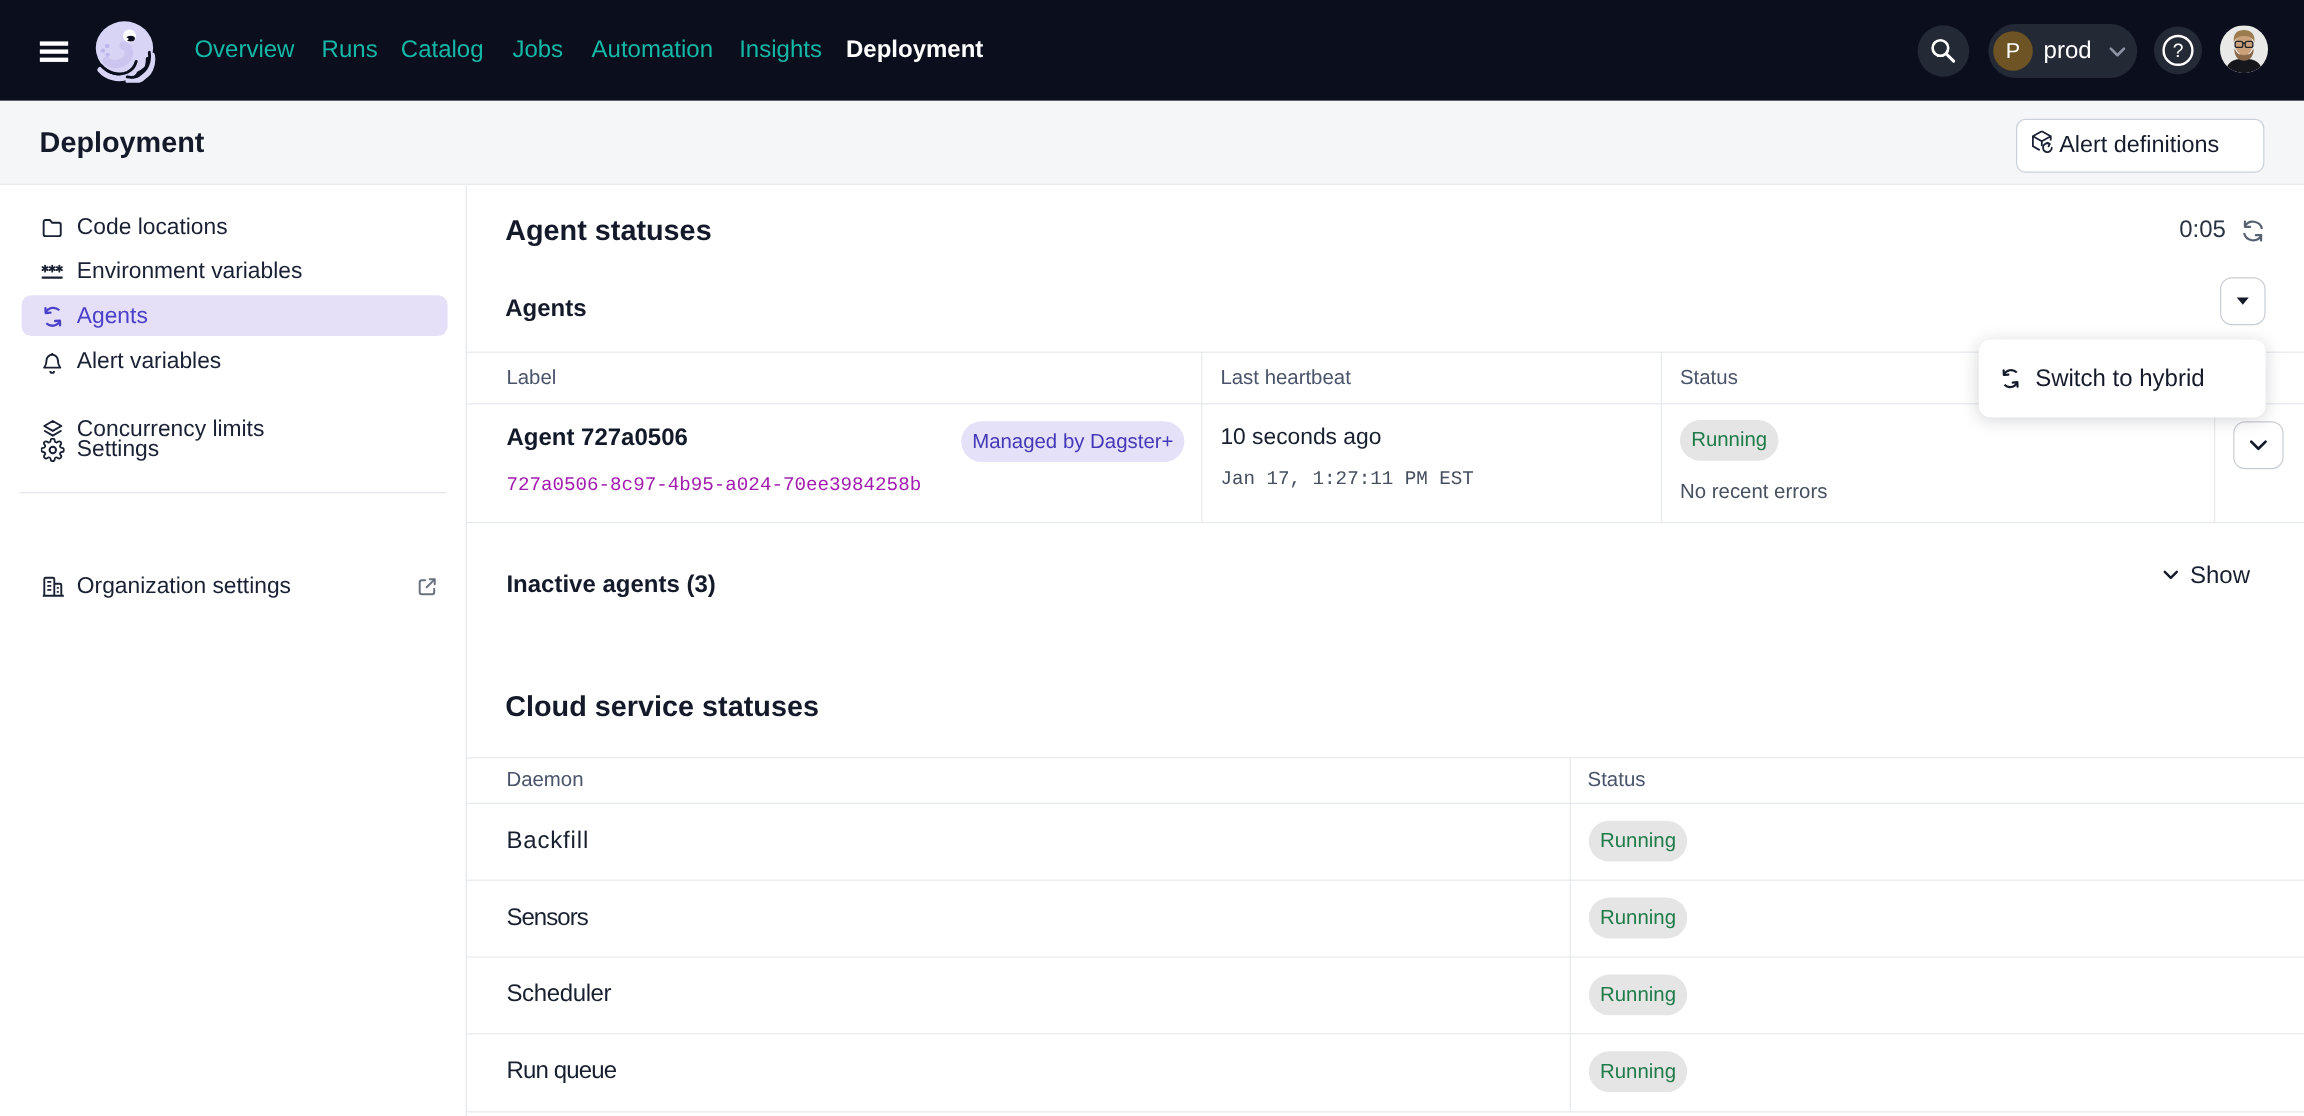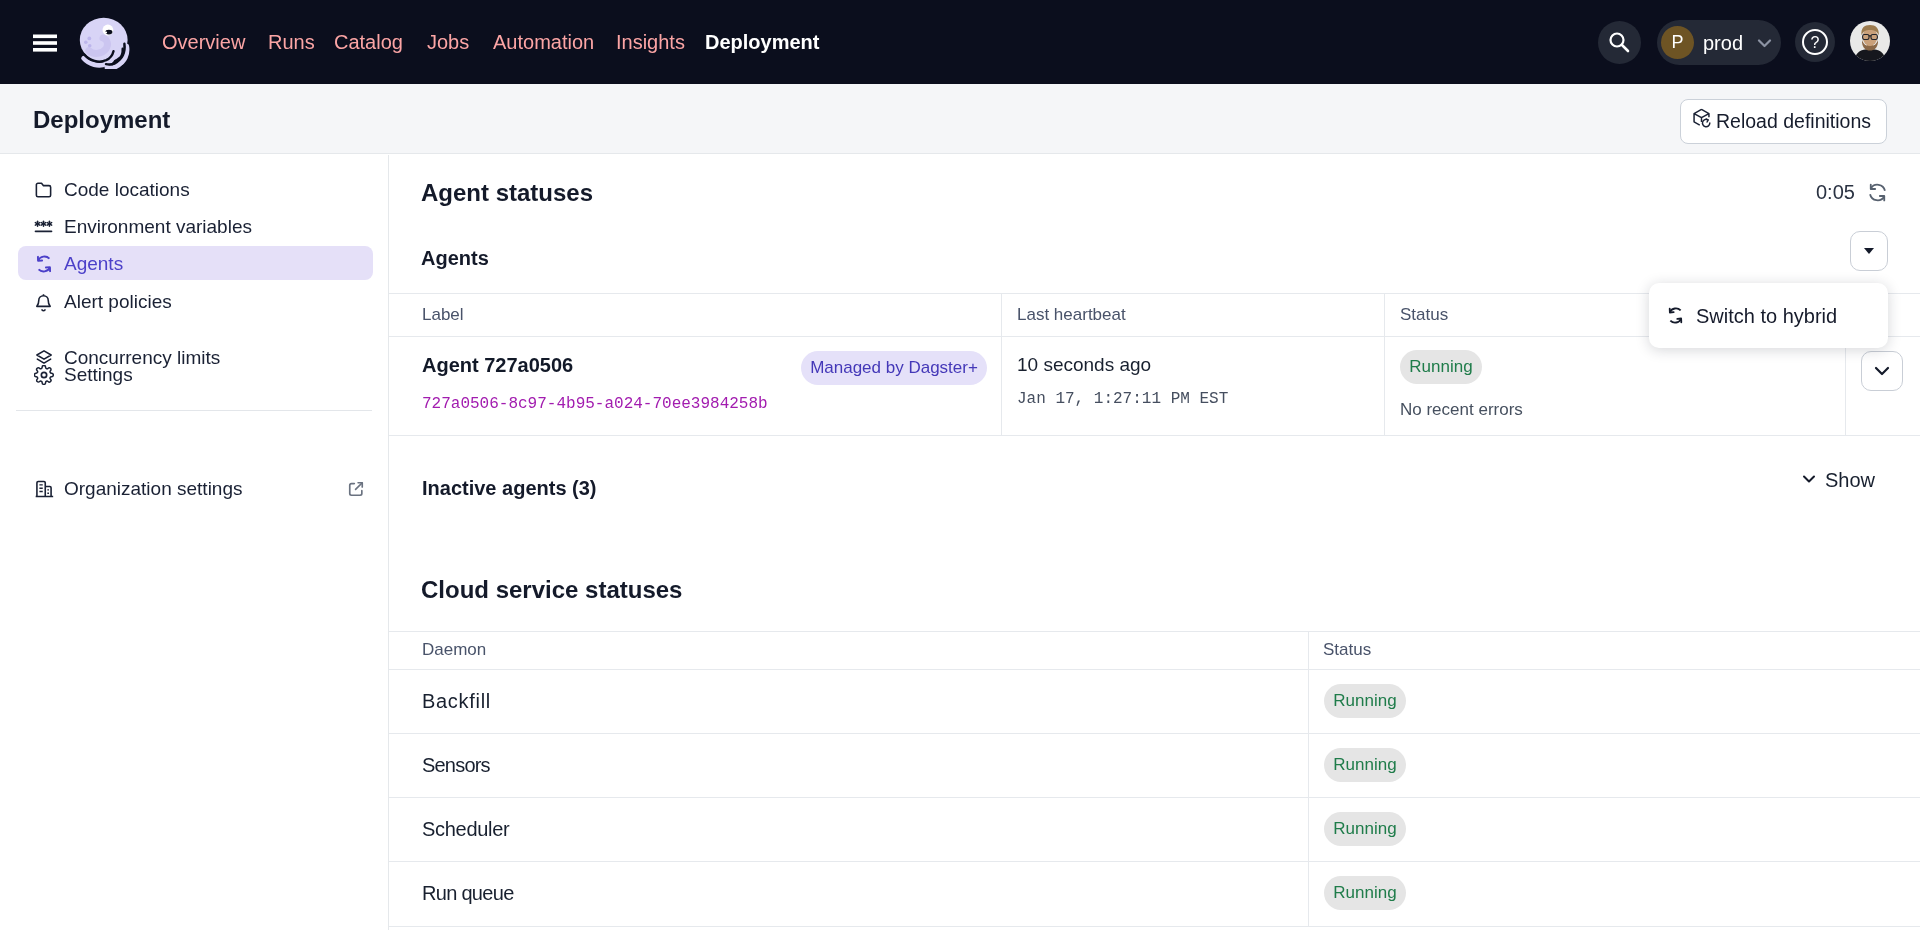--- a/index.html
+++ b/index.html
@@ -3,21 +3,21 @@
 <meta charset="utf-8">
 <style>
   * { margin:0; padding:0; box-sizing:border-box; }
   html,body { width:1920px; height:930px; overflow:hidden; background:#fff;
     font-family:"Liberation Sans", sans-serif; }
   #app { position:relative; width:1920px; height:930px; }
   .abs { position:absolute; }
   .vc { transform:translateY(-50%); white-space:nowrap; }
   
   #topbar { position:absolute; left:0; top:0; width:1920px; height:84px; background:#0B0E1D; }
-  .navlink { position:absolute; top:42px; transform:translateY(-50%); font-size:20px; color:#fca5a5; white-space:nowrap; }
+  .navlink { position:absolute; top:42px; transform:translateY(-50%); font-size:20px; color:#14b8a6; white-space:nowrap; }
   .navlink.active { color:#FFFFFF; font-weight:700; }
   .circbtn { position:absolute; border-radius:50%; background:#242936; }
   
   #pagehead { position:absolute; left:0; top:84px; width:1920px; height:70px; background:#F5F6F8; border-bottom:1px solid #E5E8EB; }
   
   #sidebar { position:absolute; left:0; top:155px; width:389px; height:775px; background:#fff; border-right:1px solid #E5E8EB; }
   .sideitem { position:absolute; left:0; width:389px; height:37px; }
   .sideitem .txt { position:absolute; left:64px; top:50%; transform:translateY(-50%); font-size:19px; color:#1A2134; white-space:nowrap; }
   .sideitem svg { position:absolute; left:34px; top:50%; transform:translateY(-50%); }
   
@@ -103,21 +103,21 @@
   </div>
 
   <div id="pagehead">
     <span class="abs vc" style="left:33px;top:36px;font-size:24px;font-weight:700;color:#141A2A;">Deployment</span>
     <div class="abs" style="left:1680px;top:15px;width:207px;height:45px;border:1px solid #CBD1D9;border-radius:8px;background:#fff;"></div>
     <svg class="abs" style="left:1691px;top:23px;" width="21" height="22" viewBox="0 0 24 24">
       <path d="M12,2.2 L20.5,6.9 L20.5,11 M12,2.2 L3.5,6.9 L3.5,16.4 L10,20.1 M12,2.2 M3.5,6.9 L12,11.6 L20.5,6.9 M12,11.6 L12,16.5" stroke="#1A2134" stroke-width="1.7" fill="none" stroke-linejoin="round"></path>
       <path d="M21.5,17.8 a4.2,4.2 0 1 1 -2.2,-3.7" stroke="#1A2134" stroke-width="1.7" fill="none" stroke-linecap="round"></path>
       <path d="M17.2,13.1 L19.6,14.3 L18.4,16.6" stroke="#1A2134" stroke-width="1.7" fill="none" stroke-linecap="round" stroke-linejoin="round"></path>
     </svg>
-    <span class="abs vc" style="left:1716px;top:37px;font-size:19.5px;color:#161C2C;">Reload definitions</span>
+    <span class="abs vc" style="left:1716px;top:37px;font-size:19.5px;color:#161C2C;">Alert definitions</span>
   </div>
 
   <div id="sidebar"></div>
   <div class="abs" style="left:18px;top:246px;width:355px;height:34px;border-radius:8px;background:#E5E0F8;"></div>
   <div class="sideitem" style="top:171px;">
     <svg width="19" height="19" viewBox="0 0 24 24">
         <path d="M3,5.5 a2,2 0 0 1 2,-2 h4.5 l2.5,3 H19 a2,2 0 0 1 2,2 v10 a2,2 0 0 1 -2,2 H5 a2,2 0 0 1 -2,-2 Z" stroke="#1A2134" stroke-width="2" fill="none" stroke-linejoin="round"></path>
       </svg>
     <span class="txt">Code locations</span>
   </div>
@@ -152,21 +152,21 @@
       <path d="M19.3,20.6 L19.1,15.8 L14.3,16.2" stroke="#4C40C9" stroke-width="2.3" fill="none" stroke-linecap="round" stroke-linejoin="round"></path>
     </svg>
     <span class="txt" style="color:#4C40C9;">Agents</span>
   </div>
   <div class="sideitem" style="top:283px;">
     <svg width="19" height="20" viewBox="0 0 24 24">
         <path d="M18,10 a6,6 0 0 0 -12,0 c0,5 -2,6.5 -2.5,7.5 h17 c-0.5,-1 -2.5,-2.5 -2.5,-7.5" stroke="#1A2134" stroke-width="2" fill="none" stroke-linejoin="round"></path>
         <path d="M10,21 a2,2 0 0 0 4,0" stroke="#1A2134" stroke-width="2" fill="none"></path>
         <line x1="12" y1="2.2" x2="12" y2="4" stroke="#1A2134" stroke-width="2"></line>
       </svg>
-    <span class="txt">Alert policies</span>
+    <span class="txt">Alert variables</span>
   </div>
   <div class="sideitem" style="top:319px;margin-top:20px;">
     <svg width="20" height="19" viewBox="0 0 24 24">
         <path d="M12,3 L21,8.2 L12,13.4 L3,8.2 Z" stroke="#1A2134" stroke-width="2" fill="none" stroke-linejoin="round"></path>
         <path d="M3.6,13.5 L12,18.4 L20.4,13.5" stroke="#1A2134" stroke-width="2" fill="none" stroke-linejoin="round" stroke-linecap="round"></path>
       </svg>
     <span class="txt">Concurrency limits</span>
   </div>
   <div class="sideitem" style="top:356px;">
     <svg width="20" height="20" viewBox="0 0 24 24">

